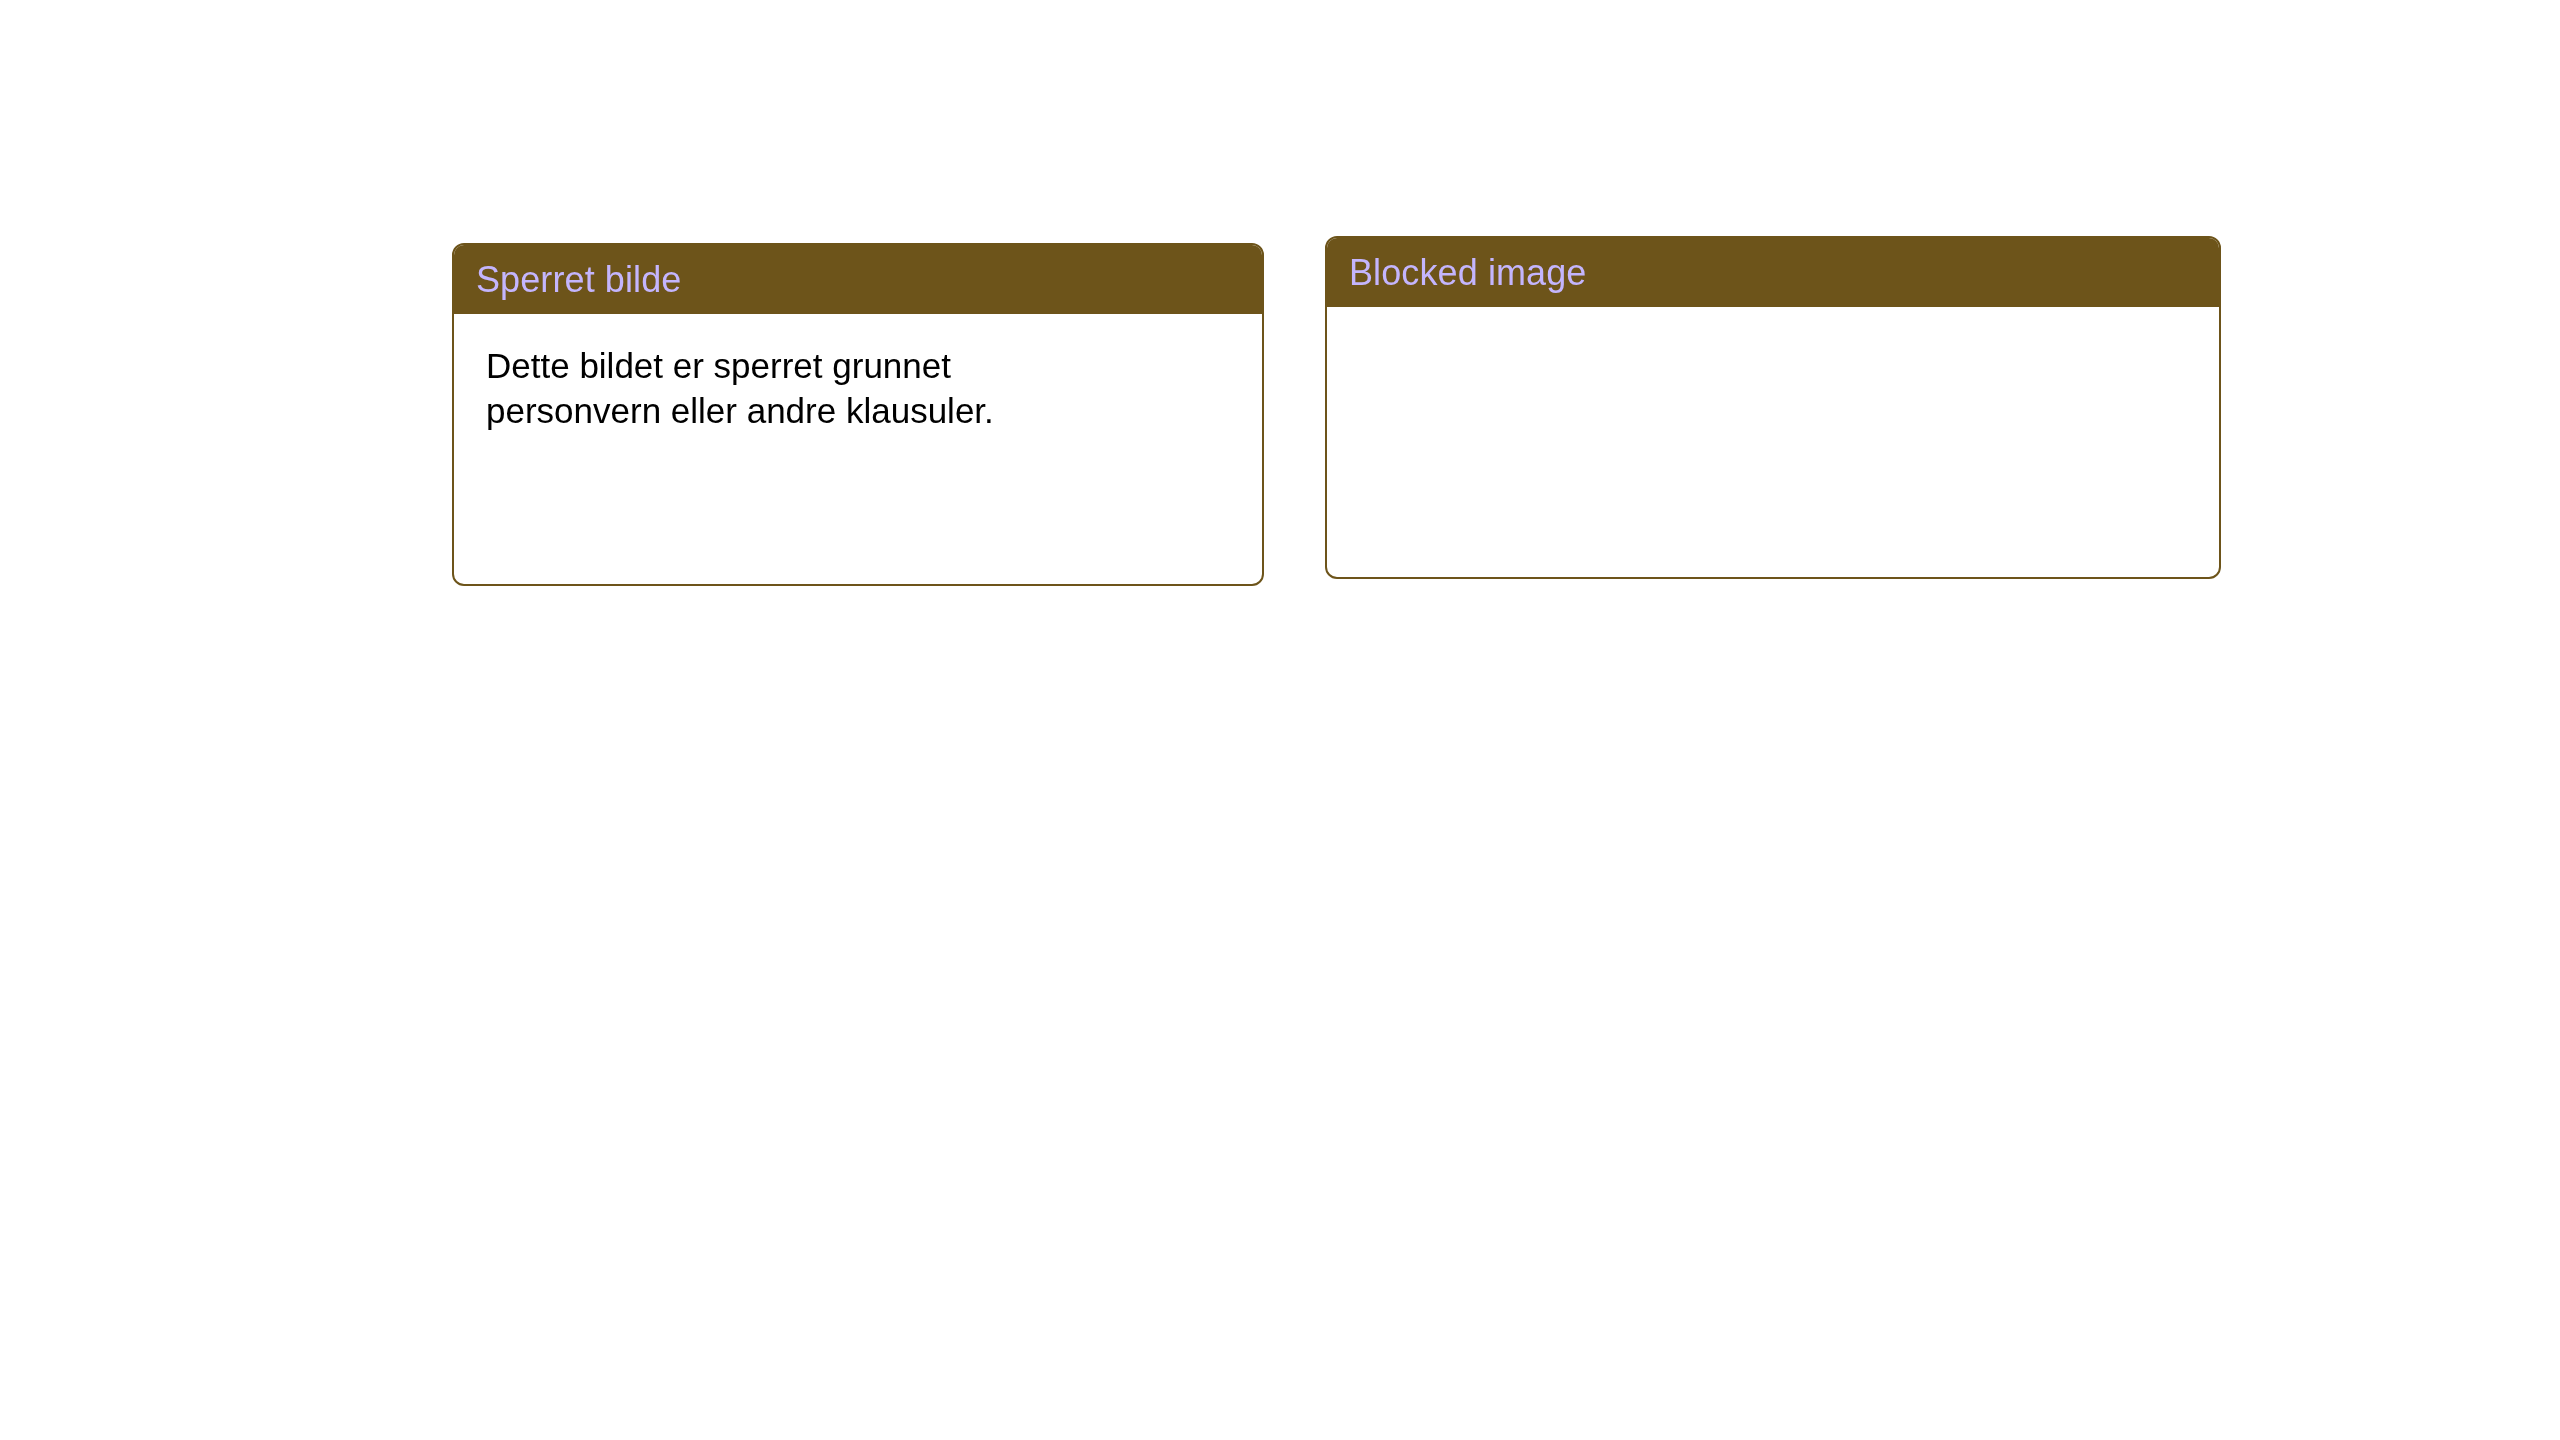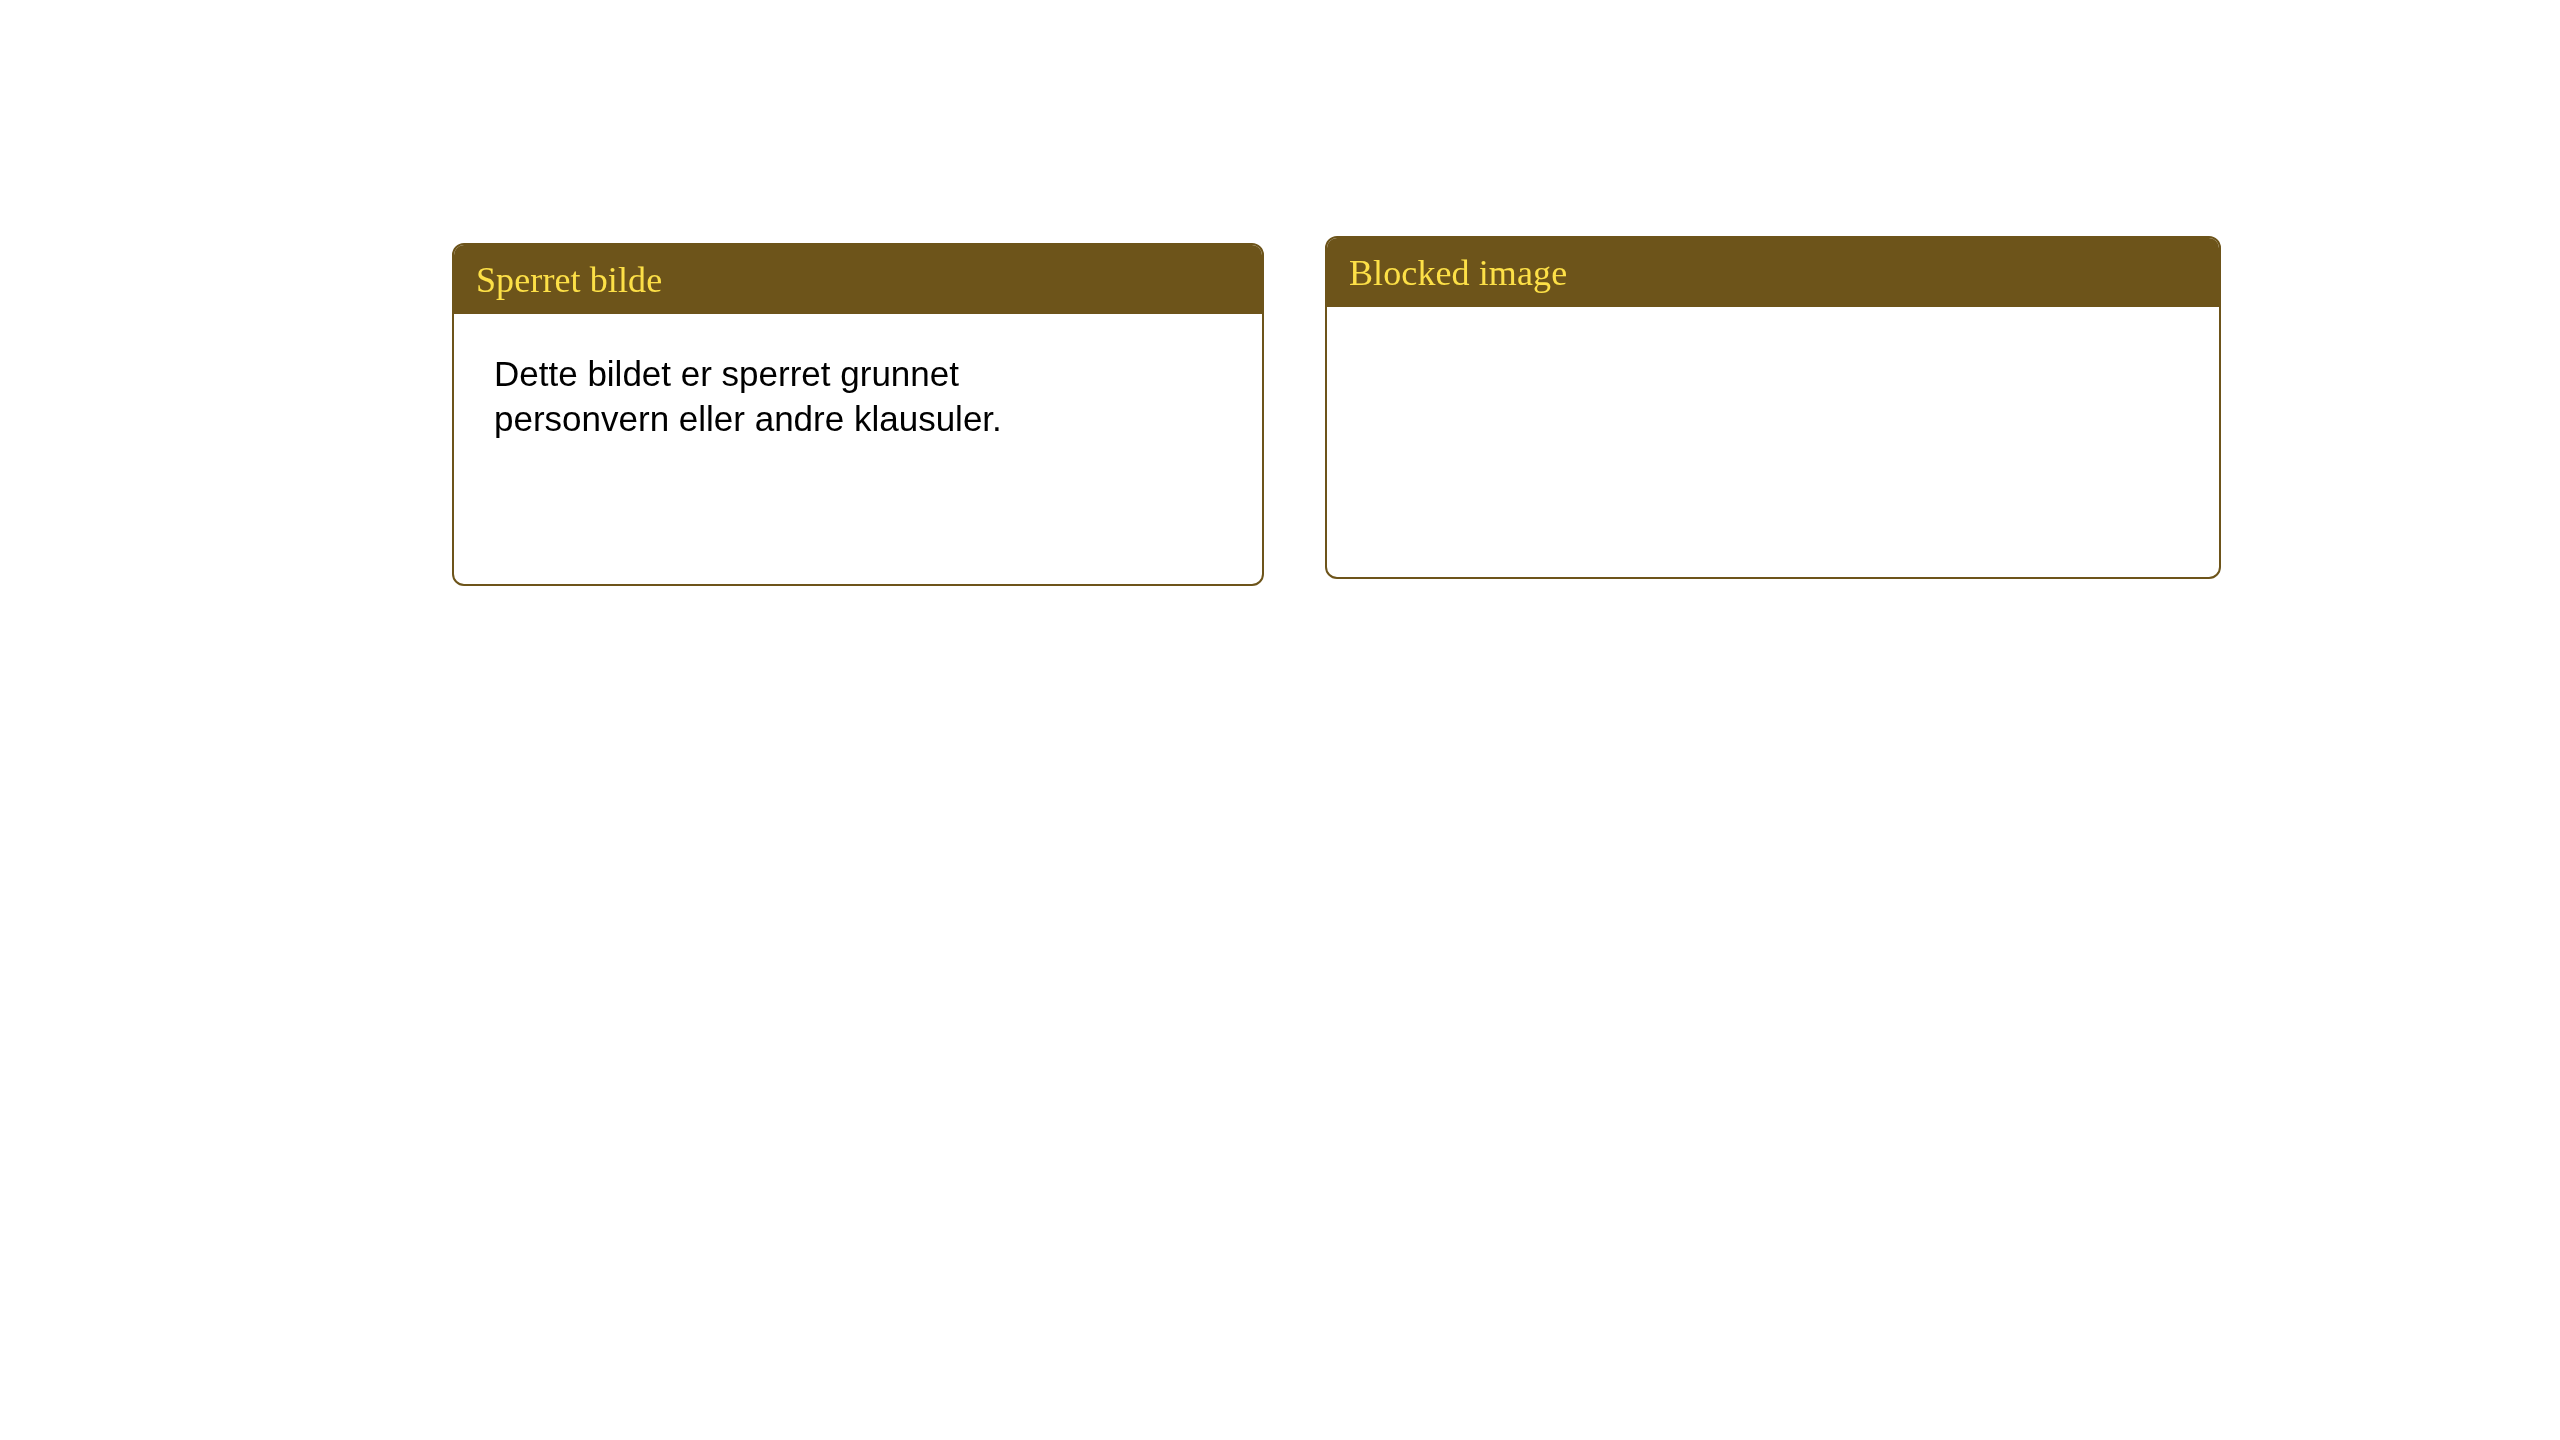--- a/index.html
+++ b/index.html
@@ -34,38 +34,37 @@
     height: 343px;
   }
   .card-en {
     left: 1325px;
     top: 236px;
     width: 896px;
     height: 343px;
   }
   .card-header {
     background: #6d541a;
-    color: #fde047;
+    color: #c4b5fd;
     font-size: 36px;
     line-height: 1.0;
     padding: 17px 22px 16px 22px;
     box-sizing: border-box;
     white-space: nowrap;
     letter-spacing: 0.1px;
-    font-family: Liberation Serif, serif;
   }
   .card-body {
     padding: 22px 24px 0 24px;
     box-sizing: border-box;
     color: #000000;
     font-size: 35px;
     line-height: 1.28;
   }
   .card-body p {
-    margin: 16px;
+    margin: 8px;
     white-space: pre-line;
   }
 </style>
 </head>
 <body>
 
 <div class="stage">
 
   <div class="notice-card card-no">
     <div class="card-header">Sperret bilde</div>

